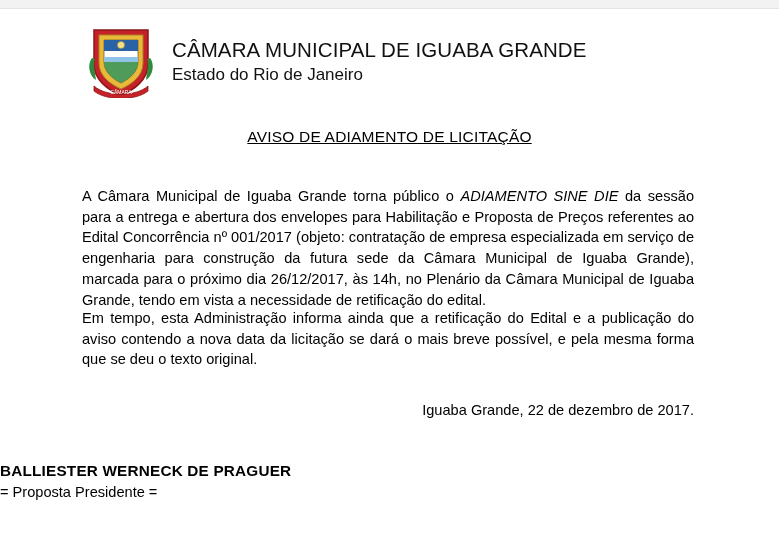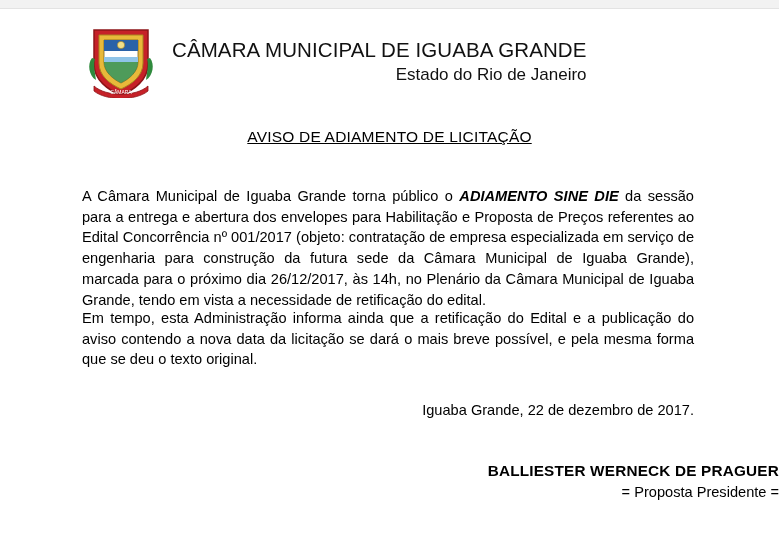--- a/index.html
+++ b/index.html
@@ -56,21 +56,20 @@
   .org-name {
     font-size: 20.5px;
     font-weight: normal;
     letter-spacing: 0.1px;
     color: #111;
   }
   .org-sub {
     font-size: 17px;
     color: #111;
     margin-top: 3px;
-    text-align: right;
   }
   .doc-title {
     position: absolute;
     top: 128px;
     left: 0;
     width: 779px;
     text-align: center;
     font-size: 15.5px;
     font-weight: normal;
     text-decoration: underline;
@@ -92,33 +91,33 @@
     left: 82px;
     width: 612px;
     text-align: right;
     font-size: 14.6px;
   }
   .signature {
     position: absolute;
     top: 462px;
     left: 0;
     width: 779px;
-    text-align: right;
+    text-align: left;
   }
   .sign-name {
     font-size: 15.3px;
     font-weight: bold;
     letter-spacing: 0.2px;
   }
   .sign-role {
     font-size: 14.6px;
     margin-top: 4px;
   }
   .bold { font-weight: normal; }
-  .bolditalic { font-weight: bold; font-style: italic; }
+  .bolditalic { font-weight: normal; font-style: italic; }
   .bottom-edge {
     position: absolute;
     left: 0;
     bottom: 0;
     width: 779px;
     height: 6px;
     background: #ffffff;
   }
 </style>
 </head>

